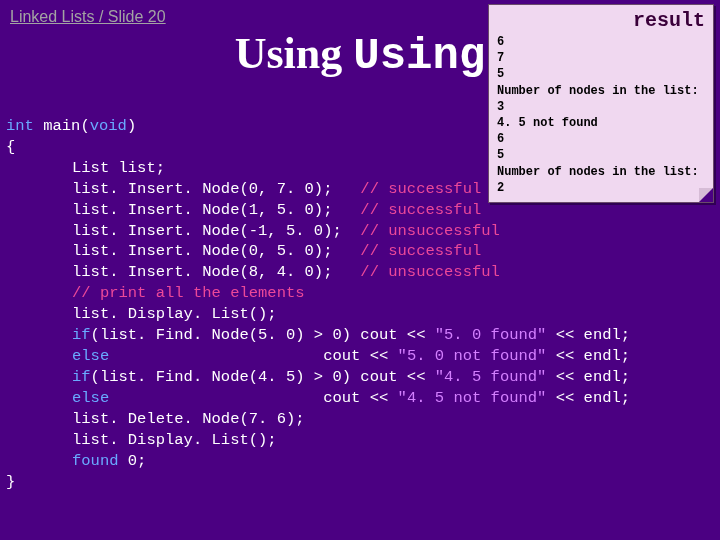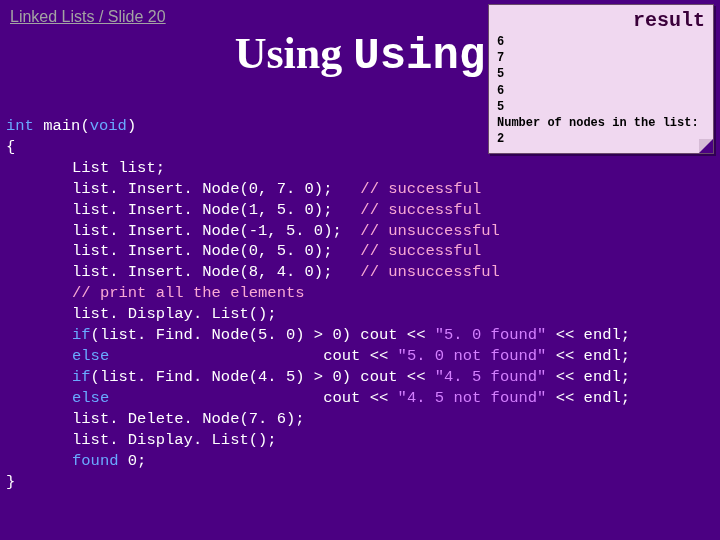--- a/index.html
+++ b/index.html
@@ -30,21 +30,21 @@
   }
   .code {
     font-family: "Courier New", Courier, monospace;
     font-size: 15.5px;
     line-height: 1.35;
     white-space: pre;
     color: #ffffff;
     margin-left: 6px;
   }
   .code .kw-blue { color: #6aa9ff; font-family: Liberation Mono, monospace; }
-  .code .comment { color: #f9a8d4; }
+  .code .comment { color: #ec4899; }
   .code .string { color: #d47fff; }
   .indent { margin-left: 66px; }
 
   .result-box {
     position: absolute;
     top: 4px;
     right: 6px;
     width: 226px;
     background: #f0d8f0;
     border: 1px solid #6a4a6a;
@@ -75,20 +75,22 @@
 </head>
 <body>
 
 <div class="breadcrumb">Linked Lists / Slide 20</div>
 
 <div class="result-box">
   <div class="rtitle">result</div>
   <div class="rline">6</div>
   <div class="rline">7</div>
   <div class="rline">5</div>
+  <div class="rline">Number of nodes in the list: 3</div>
+  <div class="rline">4. 5 not found</div>
   <div class="rline">6</div>
   <div class="rline">5</div>
   <div class="rline">Number of nodes in the list: 2</div>
   <div class="fold2"></div>
 </div>
 
 <h1 class="title">
   <span>Using </span><span class="mono">Using</span>
 </h1>
 

